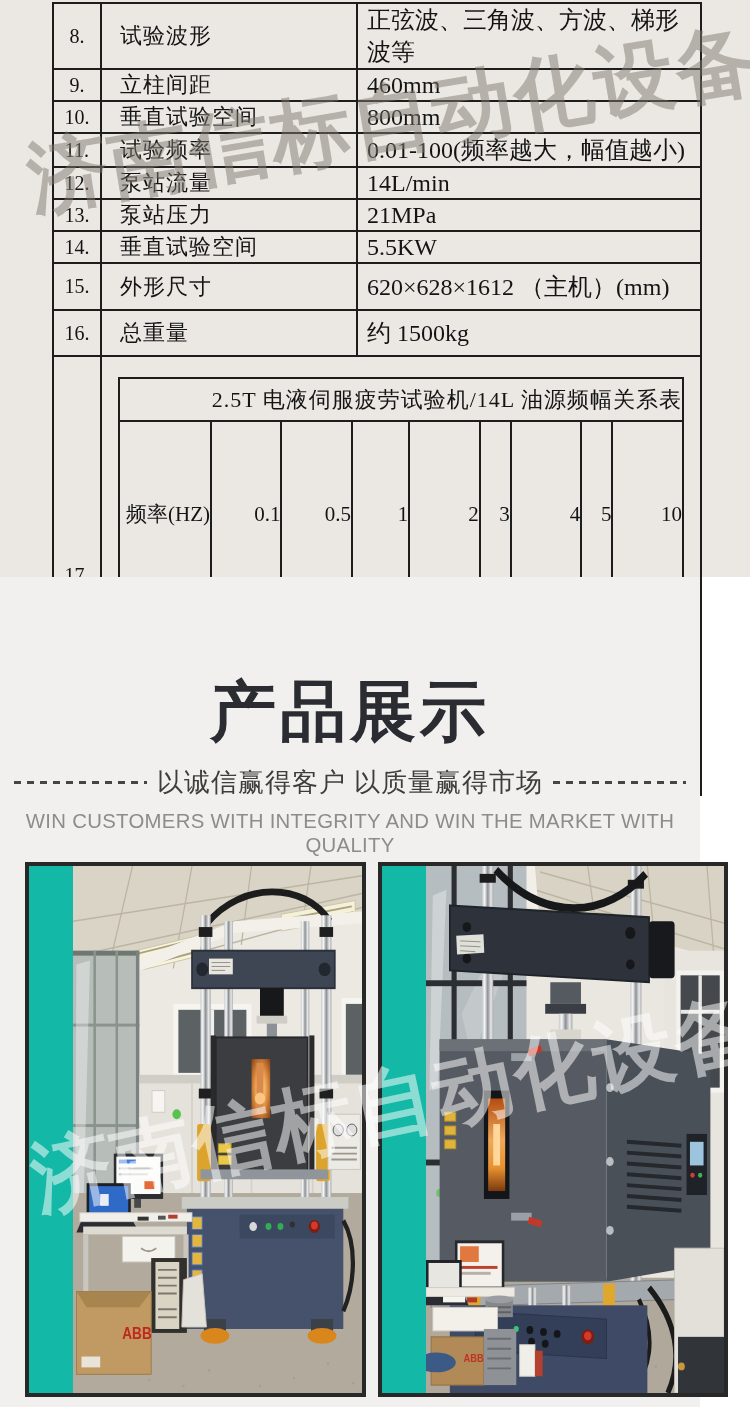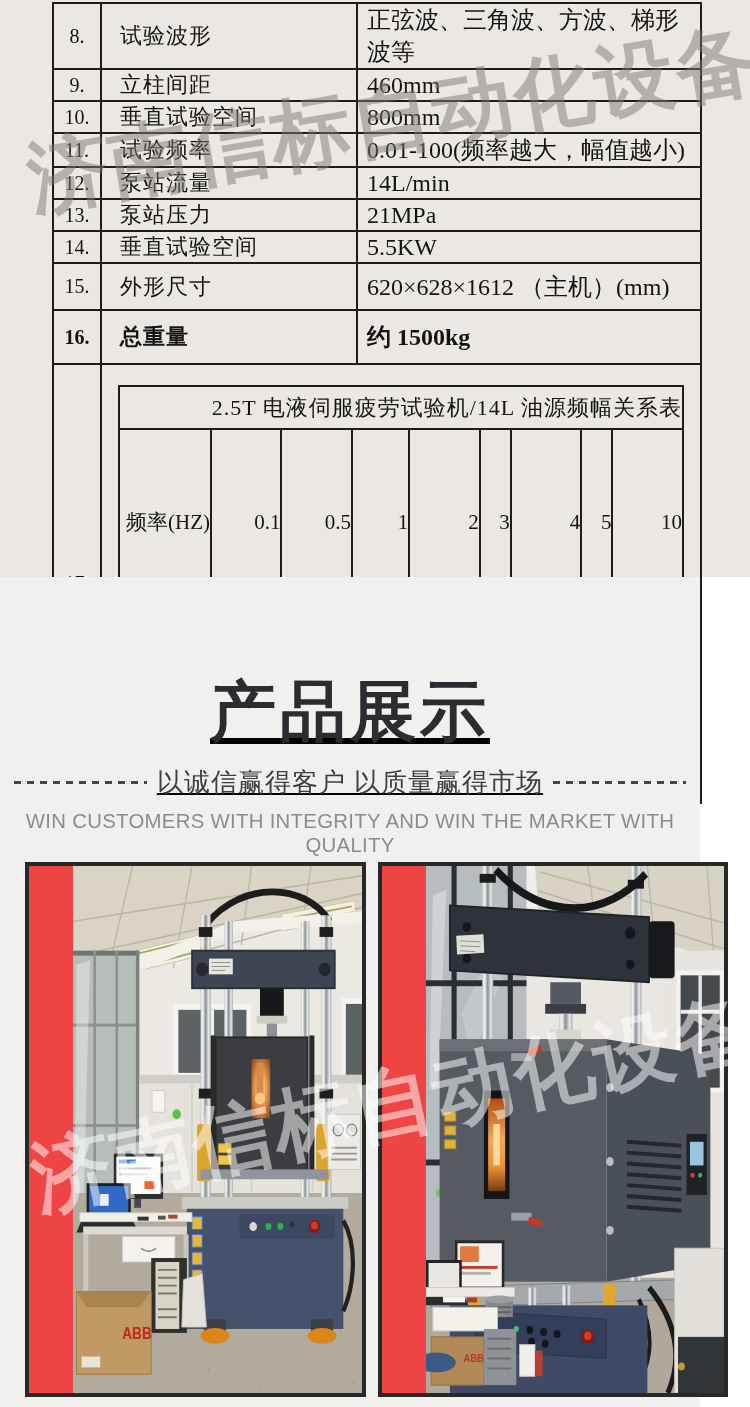--- a/index.html
+++ b/index.html
@@ -11,48 +11,48 @@
   .sec-top { position:absolute; top:0; left:0; width:750px; height:577px; background:#ebe8e3; }
   .spec-table { border-collapse:collapse; table-layout:fixed; width:648px; margin:2px 0 0 52px;
                 font-family:"Liberation Serif","DejaVu Serif",serif; color:#141414; }
   .spec-table td { border:2px solid #1d1d1d; vertical-align:middle; padding:0; }
   td.num { text-align:center; font-size:20px; }
   td.lbl { padding-left:18px; font-size:22px; letter-spacing:1px; }
   td.val { padding-left:9px;  font-size:24px; }
   tr.h-a td { height:27px; }
   tr.h-b td { height:31px; }
   tr.h-c td { height:47px;margin-left:32px; }
-  tr.h-d td { height:54px;font-weight:bold; }
+  tr.h-d td { height:46px; }
   tr.h-e td { height:186px; }
   td.merged { padding:0; vertical-align:top; }
   .freq-table { border-collapse:collapse; width:566px; margin:20px 0 0 16px; text-align:right;
                 font-family:"Liberation Serif","DejaVu Serif",serif; color:#141414; }
   .freq-table td { border:2px solid #1d1d1d; font-size:21px; height:41px; }
   .freq-table td.ft-title { font-size:22px; height:43px; letter-spacing:1px; }
   .freq-table td.ft-label { width:92px; }
 
   
   .wm { position:absolute; white-space:nowrap; font-weight:700; pointer-events:none;
         font-family:"Liberation Sans",sans-serif; z-index:5; }
   .wm-top { top:128px; left:20px; font-size:80px; letter-spacing:2px;
             color:rgba(128,122,114,0.5); transform:rotate(-9.5deg); transform-origin:left top; }
   .wm-bottom { top:552px; left:22px; font-size:80px; letter-spacing:2px;
                color:rgba(255,255,255,0.52); transform:rotate(-12deg); transform-origin:left top; }
 
   
-  .sec-bottom { position:absolute; top:577px; left:0; width:700px; height:830px; background:#f1f0ef;text-decoration:underline; }
+  .sec-bottom { position:absolute; top:577px; left:0; width:700px; height:830px; background:#f1f0ef; }
   .product-title { margin:0; padding-top:98px; text-align:center; font-size:66px; font-weight:900;
                    color:#2a2c31; letter-spacing:4px; line-height:1.1; }
   .slogan-row { display:flex; align-items:center; margin:17px 14px 0; }
   .dash { flex:1; height:3px; background:repeating-linear-gradient(90deg,#454545 0 7px,transparent 7px 13px); }
   .slogan-text { padding:0 10px; font-size:26px; color:#3d3d3d; white-space:nowrap; letter-spacing:1px; }
   .subtitle-en { text-align:center; margin-top:9px; color:#8c8c8c; font-size:21px; }
   .subtitle-en span { display:inline-block; transform:scaleX(0.97); letter-spacing:0.3px; }
   figure.photo { position:absolute; margin:0; top:285px; height:535px; border:4px solid #282828;
-                 background:#ef4444; overflow:hidden;padding-left:44px; }
+                 background:#14b8a6; overflow:hidden;padding-left:44px; }
   .photo-left  { left:25px;  width:341px; }
   .photo-right { left:378px; width:350px; }
   figure.photo svg { display:block; width:100%; height:100%; }
 </style>
 </head>
 <body>
 
 <div class="page">
 
   <section class="sec-top">

